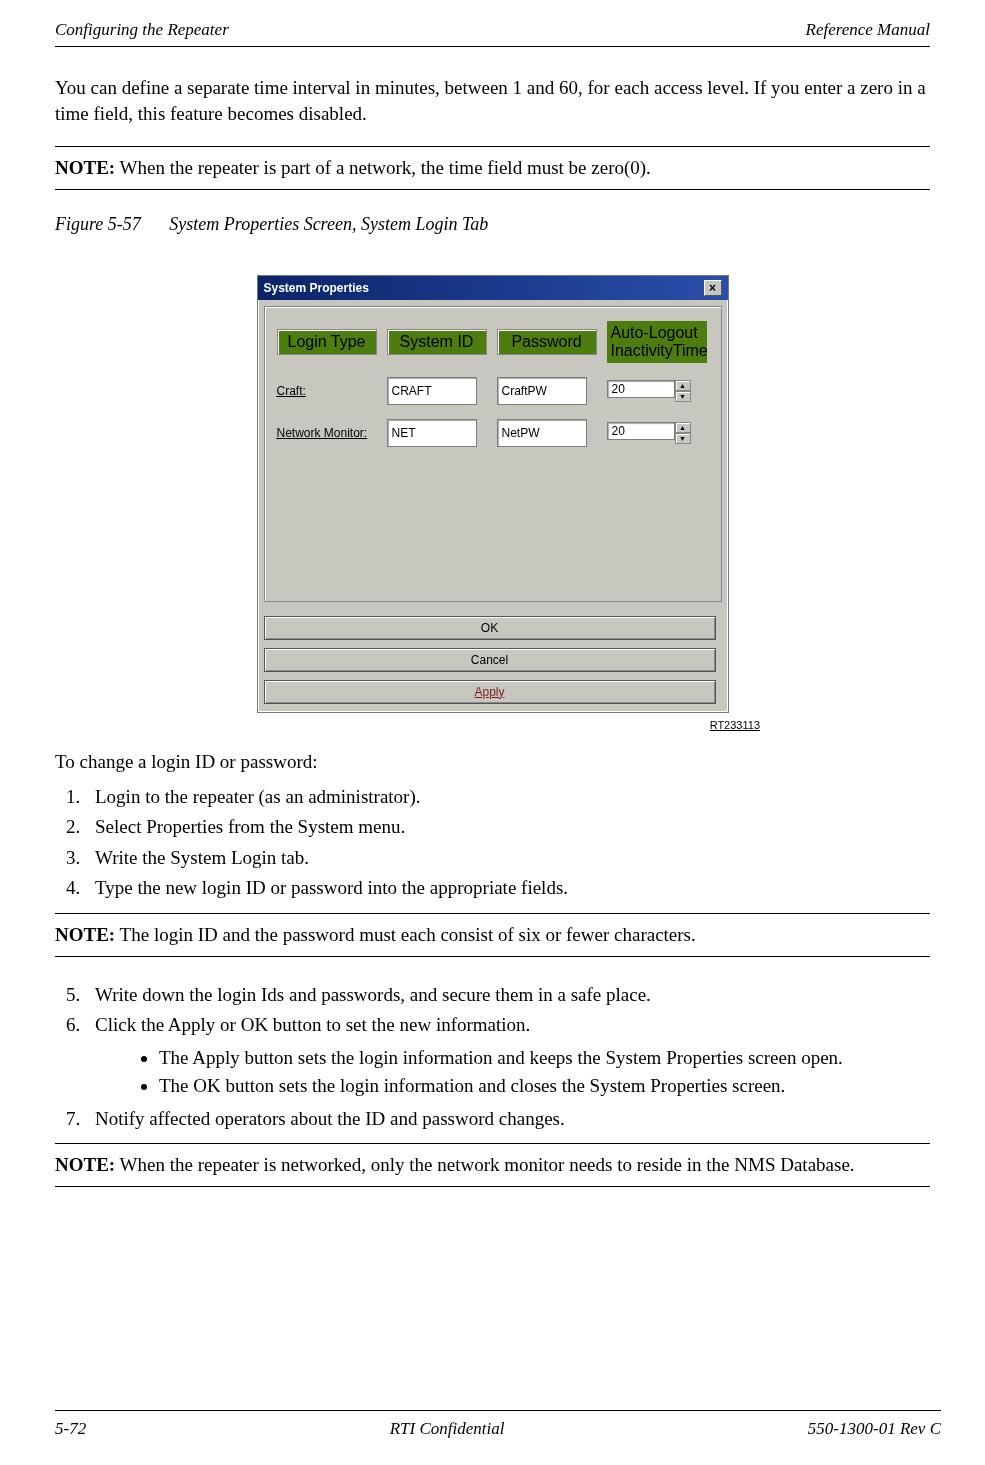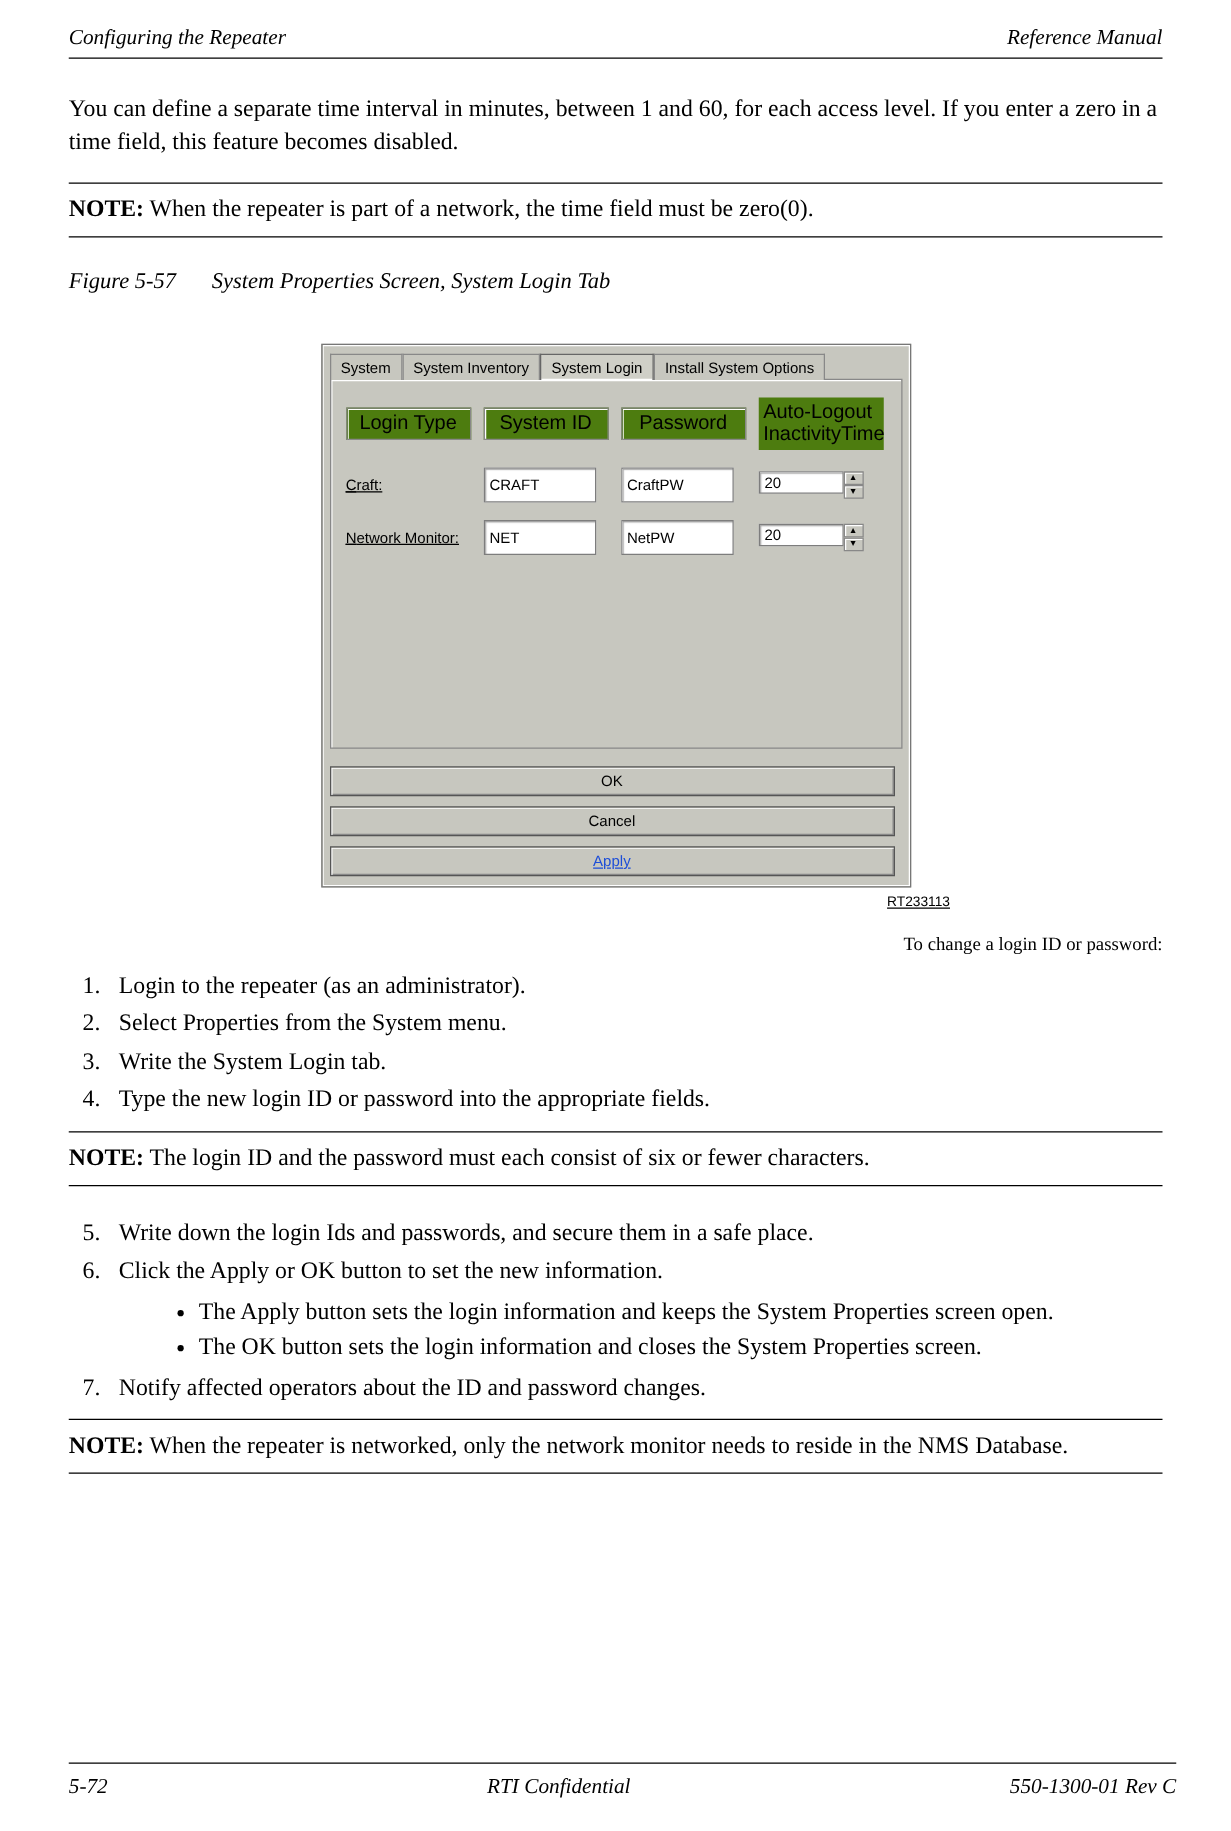--- a/index.html
+++ b/index.html
@@ -141,30 +141,30 @@
     margin-top: 10px; padding: 4px 6px 2px 0; flex-direction: column;
   }
   .winbtn {
     min-width: 74px; height: 22px;
     border: 1px solid #555;
     background:#c7c7bf;
     font-size:12px;
     display:flex; align-items:center; justify-content:center;
     box-shadow: 1px 1px 0 #fff inset, -1px -1px 0 #888 inset;
   }
-  .winbtn.disabled { color:#1d4ed8; }
+  .winbtn.disabled { color:#7f1d1d; }
   .screenshot-id {
     text-align: right;
     font-family: Arial, sans-serif;
     font-size: 11px;
     padding-right: 170px;
     margin-bottom: 20px;
     text-decoration: underline;
   }
-  .sub-heading { font-size: 15px; margin: 8px 0 10px 0; text-align: right; }
+  .sub-heading { font-size: 19px; margin: 8px 0 10px 0; }
   ol.steps {
     font-size: 19px;
     line-height: 1.5;
     padding-left: 30px;
     margin: 6px 0 6px 0;
   }
   ol.steps > li { padding-left: 10px; margin-bottom: 2px; }
   ul.sub {
     list-style: disc;
     margin: 4px 0 4px 24px;
@@ -199,27 +199,25 @@
   <span>When the repeater is part of a network, the time field must be zero(0).</span>
 </div>
 
 <p class="figure-caption">
   <span class="fig-num">Figure 5-57</span>
   <span>System Properties Screen, System Login Tab</span>
 </p>
 
 <div class="screenshot-wrap">
   <div class="window">
+    <div class="titlebar">
+      <span>System Properties</span>
+      <span class="close">×</span>
+    </div>
     <div class="win-body">
-      <div class="tabstrip">
-        <div class="tab">System</div>
-        <div class="tab">System Inventory</div>
-        <div class="tab active">System Login</div>
-        <div class="tab">Install System Options</div>
-      </div>
       <div class="tabpanel">
         <div class="grid">
           <div class="col-head">Login Type</div>
           <div class="col-head">System ID</div>
           <div class="col-head">Password</div>
           <div class="col-head noborder">Auto-Logout InactivityTime</div>
 
           <div class="row-label"><span class="ul">C</span>raft:</div>
           <input class="txt" value="CRAFT" style="">
           <input class="txt" value="CraftPW" style="">

